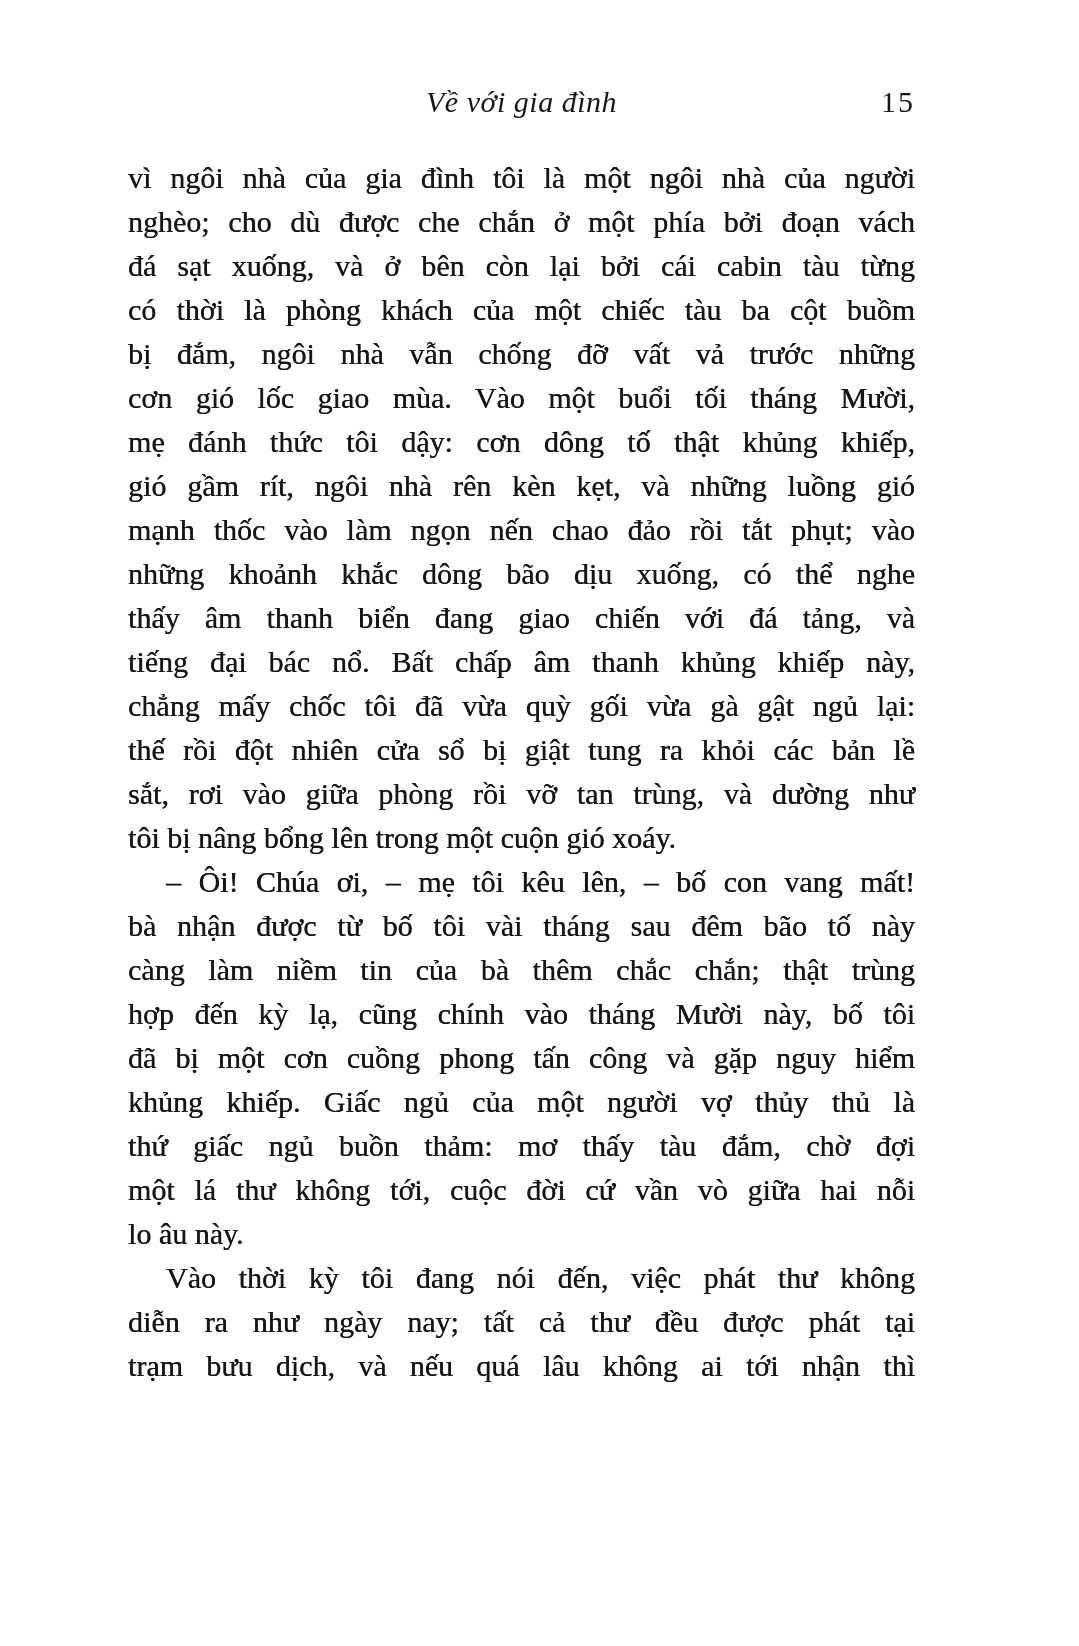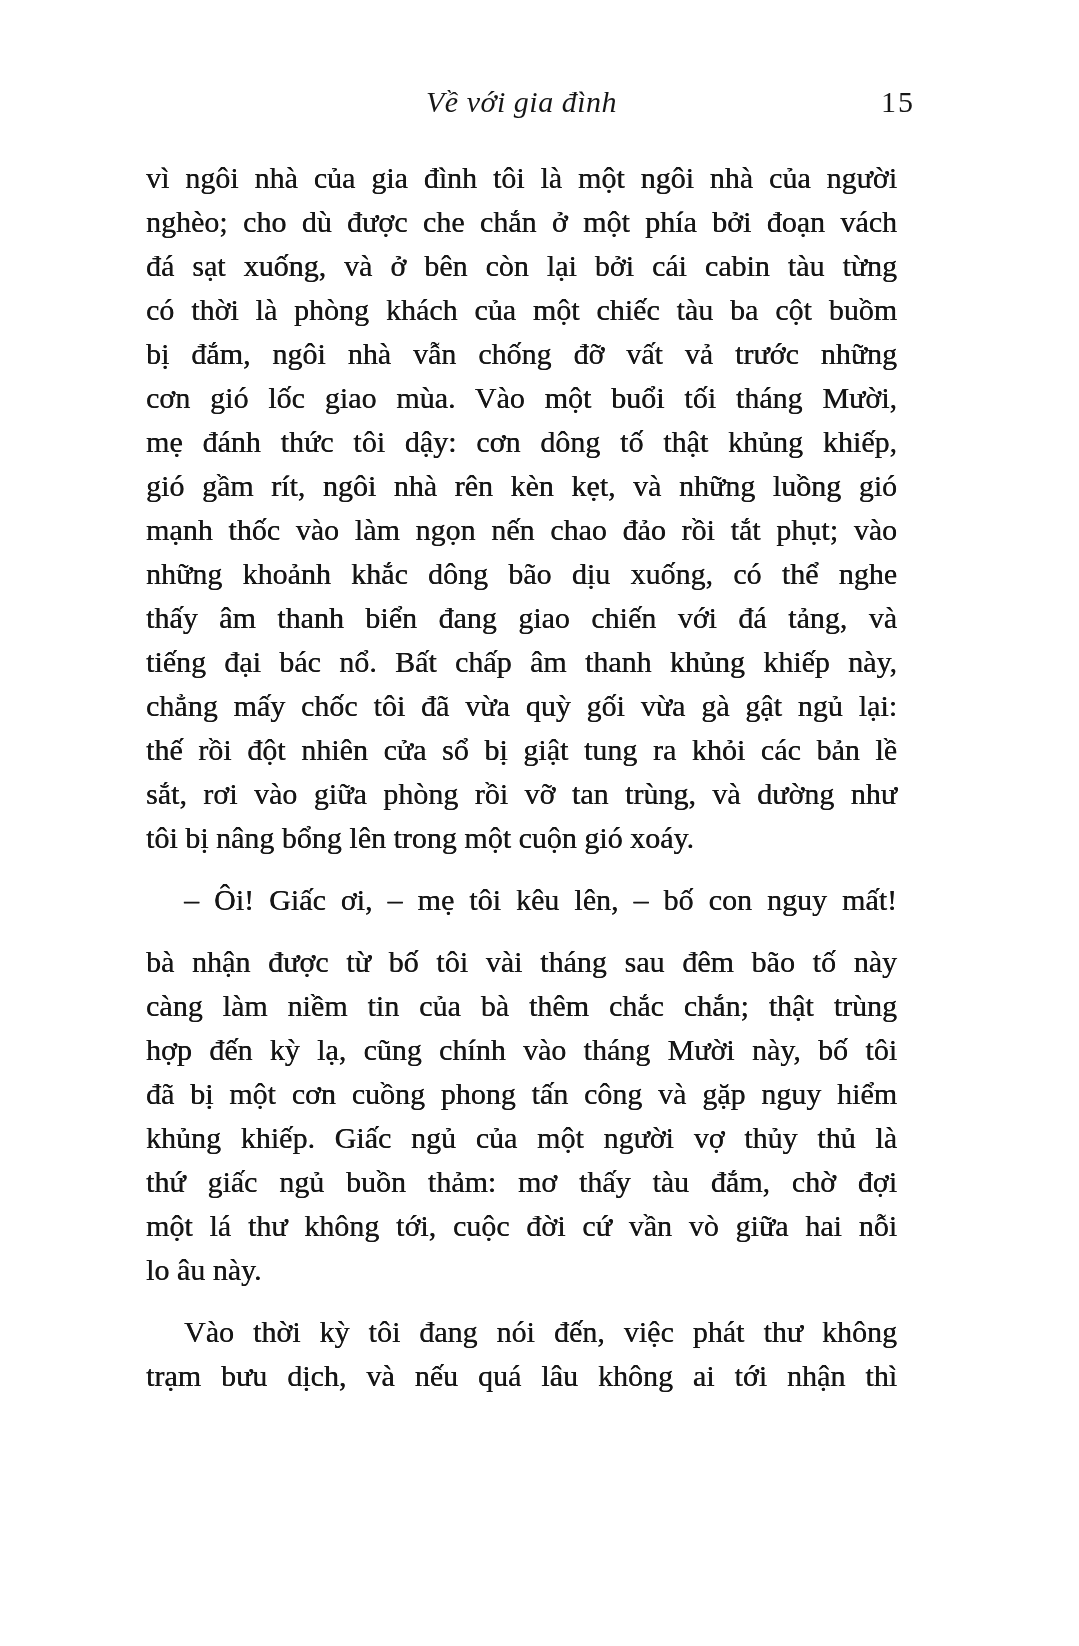--- a/index.html
+++ b/index.html
@@ -40,21 +40,21 @@
     top: 0;
     font-style: normal;
     letter-spacing: 2px;
   }
   .body-text {
     margin-top: 34px;
     font-size: 30px;
     text-shadow: 0.3px 0 0 currentColor;
   }
   .paragraph {
-    margin: 18px;
+    margin: 0;
   }
   .line {
     line-height: 44px;
     text-align: justify;
     text-align-last: justify;
     white-space: normal;
   }
   .line.short {
     text-align-last: left;
   }
@@ -84,31 +84,32 @@
           <div class="line">mạnh thốc vào làm ngọn nến chao đảo rồi tắt phụt; vào</div>
           <div class="line">những khoảnh khắc dông bão dịu xuống, có thể nghe</div>
           <div class="line">thấy âm thanh biển đang giao chiến với đá tảng, và</div>
           <div class="line">tiếng đại bác nổ. Bất chấp âm thanh khủng khiếp này,</div>
           <div class="line">chẳng mấy chốc tôi đã vừa quỳ gối vừa gà gật ngủ lại:</div>
           <div class="line">thế rồi đột nhiên cửa sổ bị giật tung ra khỏi các bản lề</div>
           <div class="line">sắt, rơi vào giữa phòng rồi vỡ tan trùng, và dường như</div>
           <div class="line short">tôi bị nâng bổng lên trong một cuộn gió xoáy.</div>
         </div>
         <div class="paragraph">
-          <div class="line indent">– Ôi! Giấc ơi, – mẹ tôi kêu lên, – bố con nguy mất!</div>
+          <div class="line indent">– Ôi! Chúa ơi, – mẹ tôi kêu lên, – bố con vang mất!</div>
         </div>
         <div class="paragraph">
           <div class="line">bà nhận được từ bố tôi vài tháng sau đêm bão tố này</div>
           <div class="line">càng làm niềm tin của bà thêm chắc chắn; thật trùng</div>
           <div class="line">hợp đến kỳ lạ, cũng chính vào tháng Mười này, bố tôi</div>
           <div class="line">đã bị một cơn cuồng phong tấn công và gặp nguy hiểm</div>
           <div class="line">khủng khiếp. Giấc ngủ của một người vợ thủy thủ là</div>
           <div class="line">thứ giấc ngủ buồn thảm: mơ thấy tàu đắm, chờ đợi</div>
           <div class="line">một lá thư không tới, cuộc đời cứ vần vò giữa hai nỗi</div>
           <div class="line short">lo âu này.</div>
         </div>
         <div class="paragraph">
           <div class="line indent">Vào thời kỳ tôi đang nói đến, việc phát thư không</div>
+          <div class="line">diễn ra như ngày nay; tất cả thư đều được phát tại</div>
           <div class="line">trạm bưu dịch, và nếu quá lâu không ai tới nhận thì</div>
         </div>
       </div>
   </div>
 </div>
 
 </body></html>

